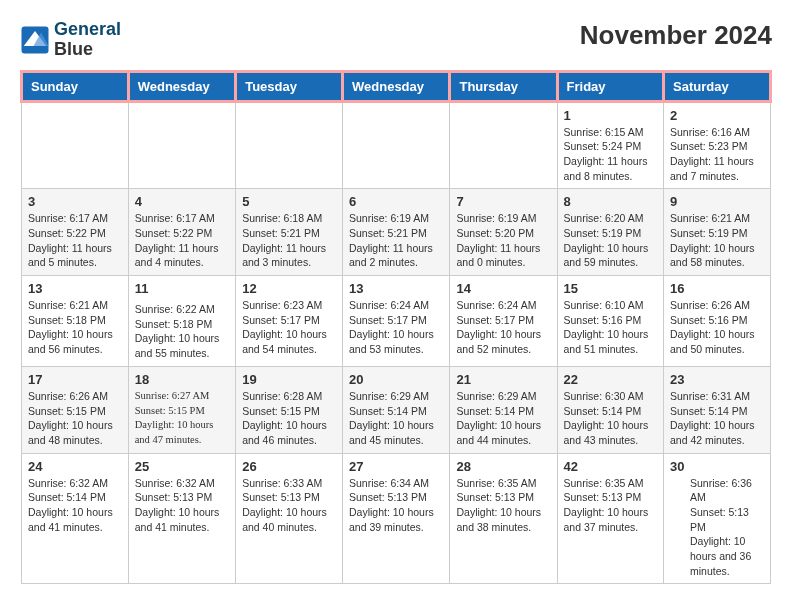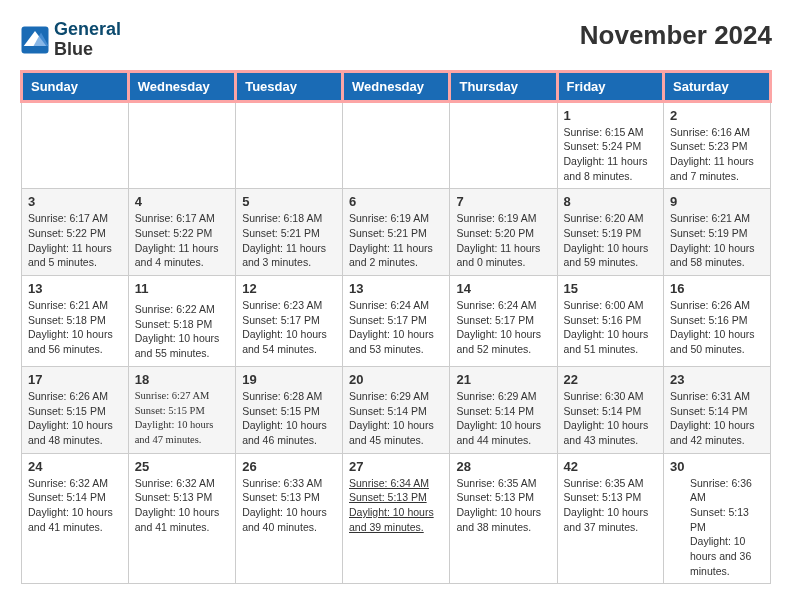--- a/index.html
+++ b/index.html
@@ -208,21 +208,21 @@
 Daylight: 10 hours and 53 minutes.</div>
         </td>
         <td>
           <span class="day-number">14</span>
           <div class="day-info" style="white-space: pre-line;">Sunrise: 6:24 AM
 Sunset: 5:17 PM
 Daylight: 10 hours and 52 minutes.</div>
         </td>
         <td>
           <span class="day-number">15</span>
-          <div class="day-info" style="white-space: pre-line;">Sunrise: 6:00 AM
+          <div class="day-info" style="white-space: pre-line;">Sunrise: 6:10 AM
 Sunset: 5:16 PM
 Daylight: 10 hours and 51 minutes.</div>
         </td>
         <td>
           <span class="day-number">16</span>
           <div class="day-info" style="white-space: pre-line;">Sunrise: 6:26 AM
 Sunset: 5:16 PM
 Daylight: 10 hours and 50 minutes.</div>
         </td>
       </tr>
@@ -284,21 +284,21 @@
 Daylight: 10 hours and 41 minutes.</div>
         </td>
         <td>
           <span class="day-number">26</span>
           <div class="day-info" style="white-space: pre-line;">Sunrise: 6:33 AM
 Sunset: 5:13 PM
 Daylight: 10 hours and 40 minutes.</div>
         </td>
         <td>
           <span class="day-number">27</span>
-          <div class="day-info" style="white-space: pre-line; text-decoration: underline;">Sunrise: 6:34 AM
+          <div class="day-info" style="white-space: pre-line;">Sunrise: 6:34 AM
 Sunset: 5:13 PM
 Daylight: 10 hours and 39 minutes.</div>
         </td>
         <td>
           <span class="day-number">28</span>
           <div class="day-info" style="white-space: pre-line;">Sunrise: 6:35 AM
 Sunset: 5:13 PM
 Daylight: 10 hours and 38 minutes.</div>
         </td>
         <td>

